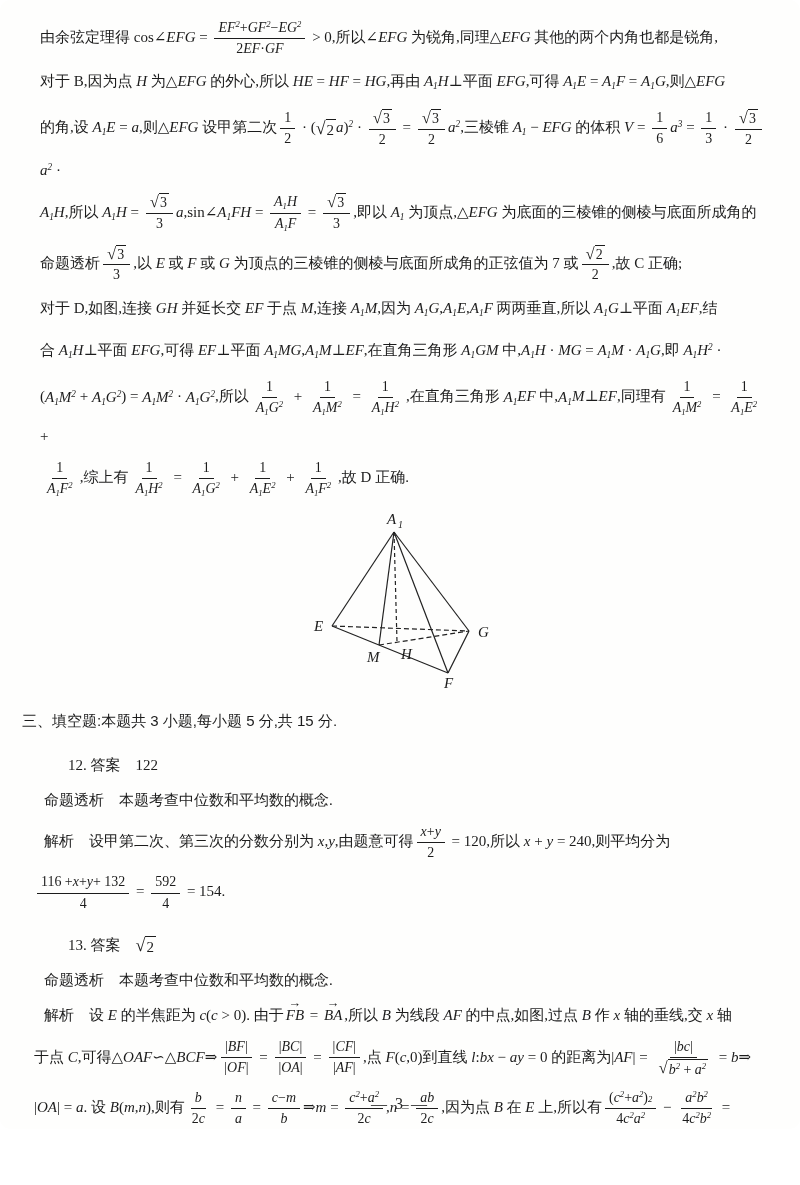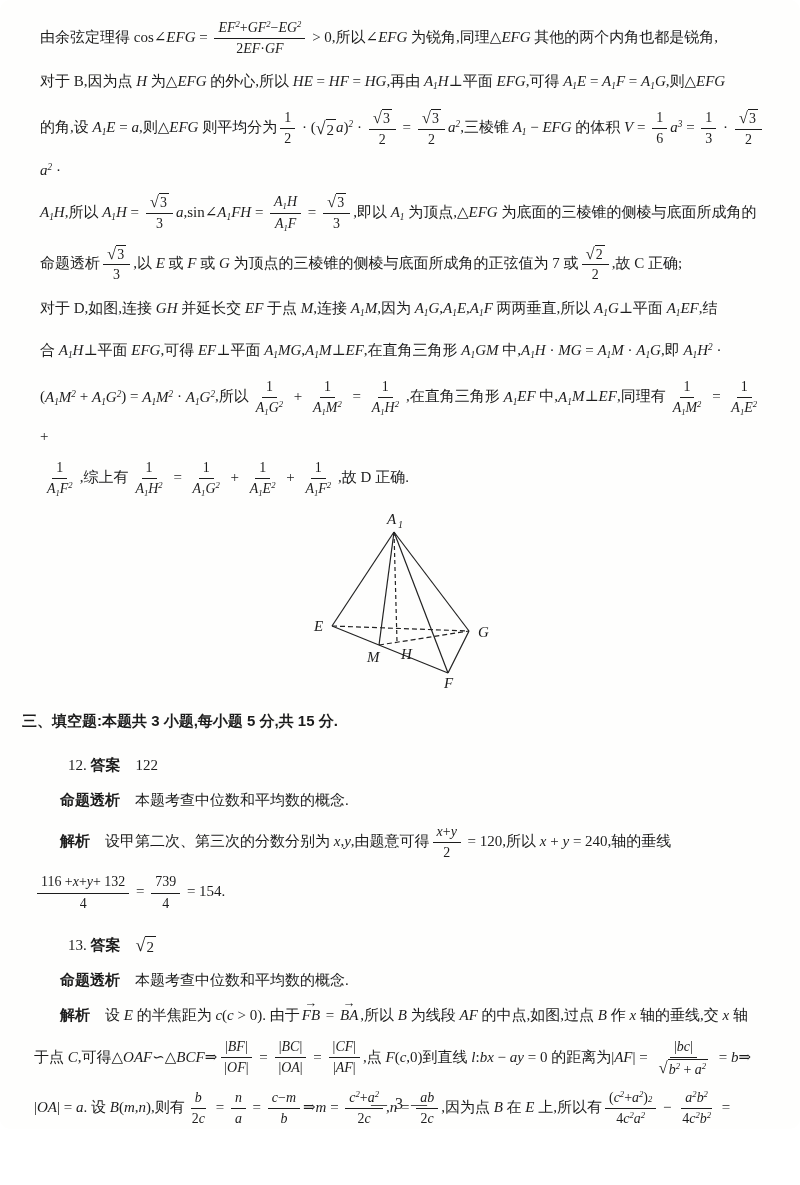--- a/index.html
+++ b/index.html
@@ -5,26 +5,26 @@
   * { margin:0; padding:0; box-sizing:border-box; }
   html,body { width:800px; }
   body {
     font-family:"Liberation Serif","DejaVu Serif",serif;
     background:#ffffff; color:#1c1c1c; font-size:15px;
   }
   .page { position:relative; width:800px; height:1129px; background:#fefefd; overflow:hidden;border-radius:10px; }
   .content { padding:16px 26px 0 40px; }
   .line { line-height:30px; margin-bottom:5px; text-align:left; }
   .outdent { margin-left:-18px; }
-  .hang { margin-left:20px; }
+  .hang { margin-left:4px; }
   .cont { margin-left:-6px; }
   .qgap { margin-top:14px;margin-left:28px; }
 
   .tk-txt { font-family:"Liberation Serif","DejaVu Serif",serif; }
-  .tk-b  { font-family:"Liberation Sans","DejaVu Sans",sans-serif; font-weight:700; }
+  .tk-b  { font-family:"Liberation Sans","DejaVu Sans",sans-serif; font-weight:400; }
   .tk-var { font-style:italic; font-family:"Liberation Serif","DejaVu Serif",serif; }
   sub { font-size:0.62em; vertical-align:-0.3em; font-style:italic; }
   sup { font-size:0.62em; vertical-align:0.55em; font-style:italic; }
 
   .tk-frac {
     display:inline-flex; flex-direction:column; align-items:center;
     vertical-align:middle; margin:3px 3px; font-size:0.93em; line-height:1.3;
   }
   .fr-num { display:inline-flex; align-items:baseline; 
             padding:0 4px 1px; border-bottom:1px solid #1c1c1c; }
@@ -64,21 +64,21 @@
             <span class="tk-var">EG<sup>2</sup></span>
           </span>
           <span class="fr-den">
             <span class="tk-txt">2</span>
             <span class="tk-var">EF</span>
             <span class="tk-txt"> · </span>
             <span class="tk-var">GF</span>
           </span>
         </span><span class="tk-txt"> &gt; 0,所以∠</span><span class="tk-var">EFG</span><span class="tk-txt"> 为锐角,同理△</span><span class="tk-var">EFG</span><span class="tk-txt"> 其他的两个内角也都是锐角,</span></div>
     <div class="line"><span class="tk-txt">对于 B,因为点 </span><span class="tk-var">H</span><span class="tk-txt"> 为△</span><span class="tk-var">EFG</span><span class="tk-txt"> 的外心,所以 </span><span class="tk-var">HE</span><span class="tk-txt"> = </span><span class="tk-var">HF</span><span class="tk-txt"> = </span><span class="tk-var">HG</span><span class="tk-txt">,再由 </span><span class="tk-var">A<sub>1</sub></span><span class="tk-var">H</span><span class="tk-txt">⊥平面 </span><span class="tk-var">EFG</span><span class="tk-txt">,可得 </span><span class="tk-var">A<sub>1</sub></span><span class="tk-var">E</span><span class="tk-txt"> = </span><span class="tk-var">A<sub>1</sub></span><span class="tk-var">F</span><span class="tk-txt"> = </span><span class="tk-var">A<sub>1</sub></span><span class="tk-var">G</span><span class="tk-txt">,则△</span><span class="tk-var">EFG</span></div>
-    <div class="line"><span class="tk-txt">的角,设 </span><span class="tk-var">A<sub>1</sub></span><span class="tk-var">E</span><span class="tk-txt"> = </span><span class="tk-var">a</span><span class="tk-txt">,则△</span><span class="tk-var">EFG</span><span class="tk-txt"> 则平均分为</span><span class="tk-frac">
+    <div class="line"><span class="tk-txt">的角,设 </span><span class="tk-var">A<sub>1</sub></span><span class="tk-var">E</span><span class="tk-txt"> = </span><span class="tk-var">a</span><span class="tk-txt">,则△</span><span class="tk-var">EFG</span><span class="tk-txt"> 设甲第二次</span><span class="tk-frac">
           <span class="fr-num">
             <span class="tk-txt">1</span>
           </span>
           <span class="fr-den">
             <span class="tk-txt">2</span>
           </span>
         </span><span class="tk-txt"> · (</span><span class="tk-sqrt">
           <span class="sq-rad">√</span>
           <span class="sq-body"><span class="tk-txt">2</span></span>
         </span><span class="tk-var">a</span><span class="tk-txt">)</span><sup>2</sup><span class="tk-txt"> · </span><span class="tk-frac">
@@ -293,35 +293,35 @@
     <div class="line hang"><span class="tk-b">命题透析</span><span class="tk-txt">　本题考查中位数和平均数的概念.</span></div>
     <div class="line hang"><span class="tk-b">解析</span><span class="tk-txt">　设甲第二次、第三次的分数分别为 </span><span class="tk-var">x</span><span class="tk-txt">,</span><span class="tk-var">y</span><span class="tk-txt">,由题意可得</span><span class="tk-frac">
           <span class="fr-num">
             <span class="tk-var">x</span>
             <span class="tk-txt"> + </span>
             <span class="tk-var">y</span>
           </span>
           <span class="fr-den">
             <span class="tk-txt">2</span>
           </span>
-        </span><span class="tk-txt"> = 120,所以 </span><span class="tk-var">x</span><span class="tk-txt"> + </span><span class="tk-var">y</span><span class="tk-txt"> = 240,轴的垂线</span></div>
+        </span><span class="tk-txt"> = 120,所以 </span><span class="tk-var">x</span><span class="tk-txt"> + </span><span class="tk-var">y</span><span class="tk-txt"> = 240,则平均分为</span></div>
     <div class="line cont"><span class="tk-frac">
           <span class="fr-num">
             <span class="tk-txt">116 + </span>
             <span class="tk-var">x</span>
             <span class="tk-txt"> + </span>
             <span class="tk-var">y</span>
             <span class="tk-txt"> + 132</span>
           </span>
           <span class="fr-den">
             <span class="tk-txt">4</span>
           </span>
         </span><span class="tk-txt"> = </span><span class="tk-frac">
           <span class="fr-num">
-            <span class="tk-txt">739</span>
+            <span class="tk-txt">592</span>
           </span>
           <span class="fr-den">
             <span class="tk-txt">4</span>
           </span>
         </span><span class="tk-txt"> = 154.</span></div>
 
     <div class="line outdent qgap"><span class="tk-txt">13. </span><span class="tk-b">答案</span><span class="tk-txt">　</span><span class="tk-sqrt">
           <span class="sq-rad">√</span>
           <span class="sq-body"><span class="tk-txt">2</span></span>
         </span></div>

